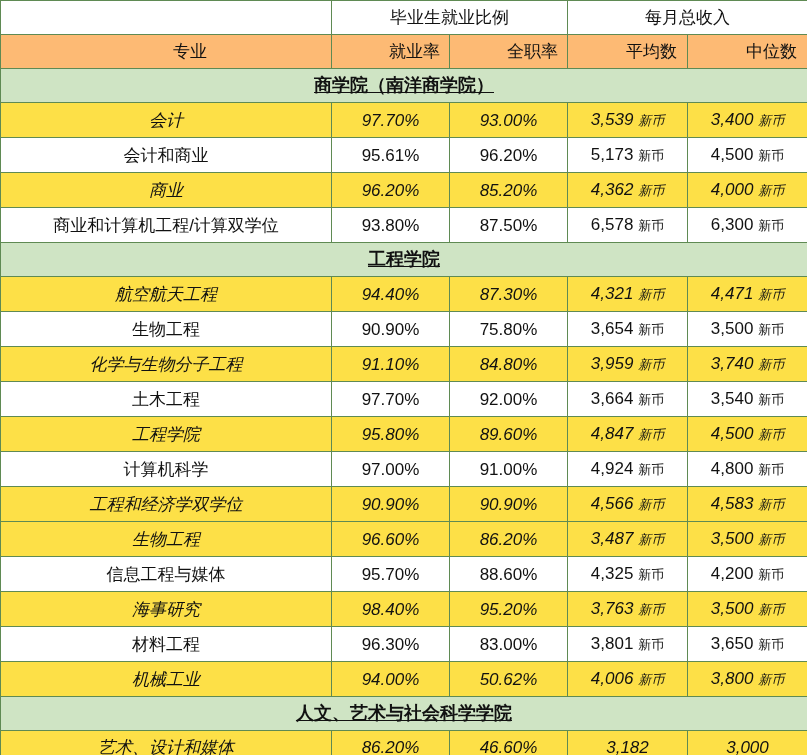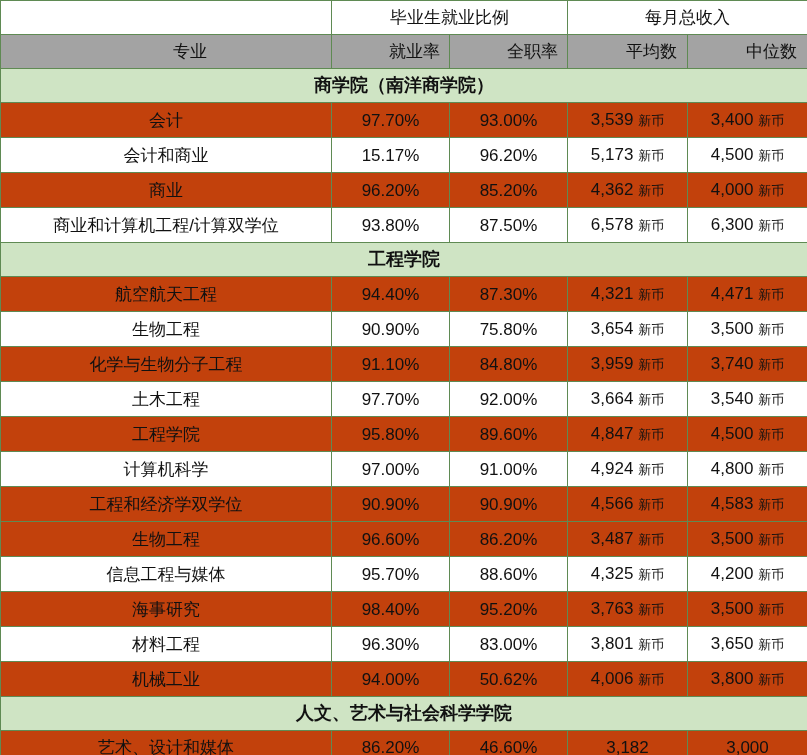--- a/index.html
+++ b/index.html
@@ -30,33 +30,34 @@
     white-space: nowrap;
     overflow: hidden;
   }
   
   col.c0 { width: 331px; }
   col.c1 { width: 118px; }
   col.c2 { width: 118px; }
   col.c3 { width: 120px; }
   col.c4 { width: 120px; }
 
-  tr.shade td { background: #c2410c; }
+  tr.shade td { background: #fde047; font-style: italic; }
   tr.plain td { background: #ffffff; margin-left: 12px; }
   td.group {
     background: #cfe4c4;
     font-weight: bold;
     font-size: 18px;
+    text-decoration: underline;
   }
   tr.header td {
     background: #ffffff;
     font-weight: normal;
   }
   tr.header2 td {
-    background: #a3a3a3;
+    background: #fdba74;
     font-weight: normal;
     padding-left: 48px;
   }
   td.blank { border-top: none; border-left: none; }
   .cur { font-size: 13px; }
 </style>
 </head>
 <body>
 
 <table class="stats">
@@ -85,21 +86,21 @@
       </tr>
       <tr class="shade">
         <td>会计</td>
         <td>97.70%</td>
         <td>93.00%</td>
         <td>3,539 <span class="cur">新币</span></td>
         <td>3,400 <span class="cur">新币</span></td>
       </tr>
       <tr class="plain">
         <td>会计和商业</td>
-        <td>15.17%</td>
+        <td>95.61%</td>
         <td>96.20%</td>
         <td>5,173 <span class="cur">新币</span></td>
         <td>4,500 <span class="cur">新币</span></td>
       </tr>
       <tr class="shade">
         <td>商业</td>
         <td>96.20%</td>
         <td>85.20%</td>
         <td>4,362 <span class="cur">新币</span></td>
         <td>4,000 <span class="cur">新币</span></td>

